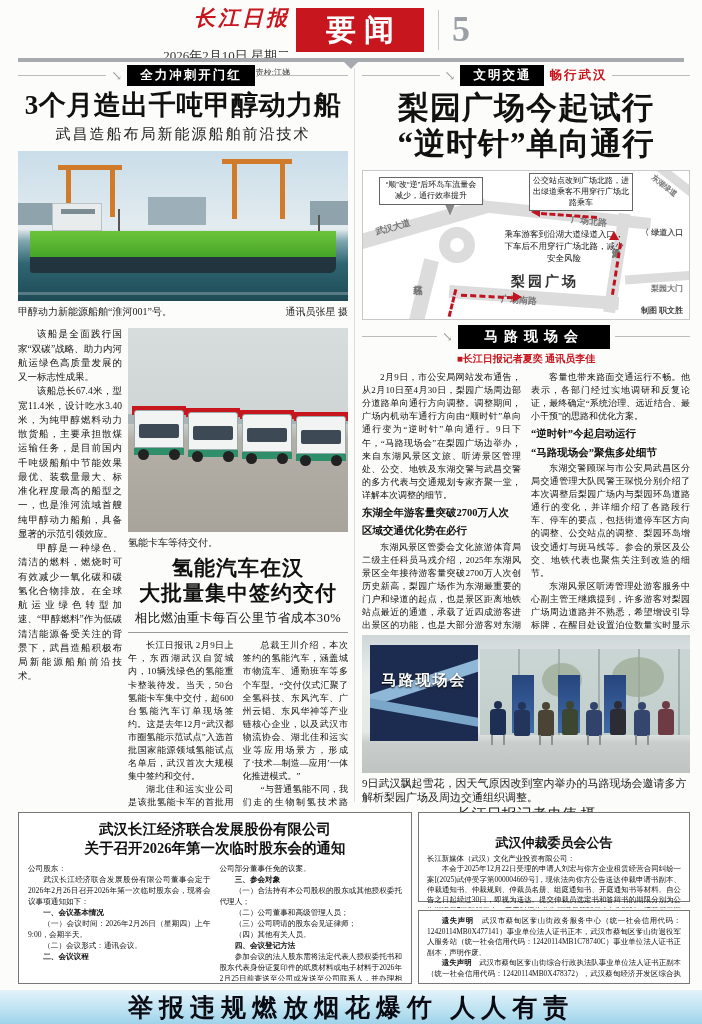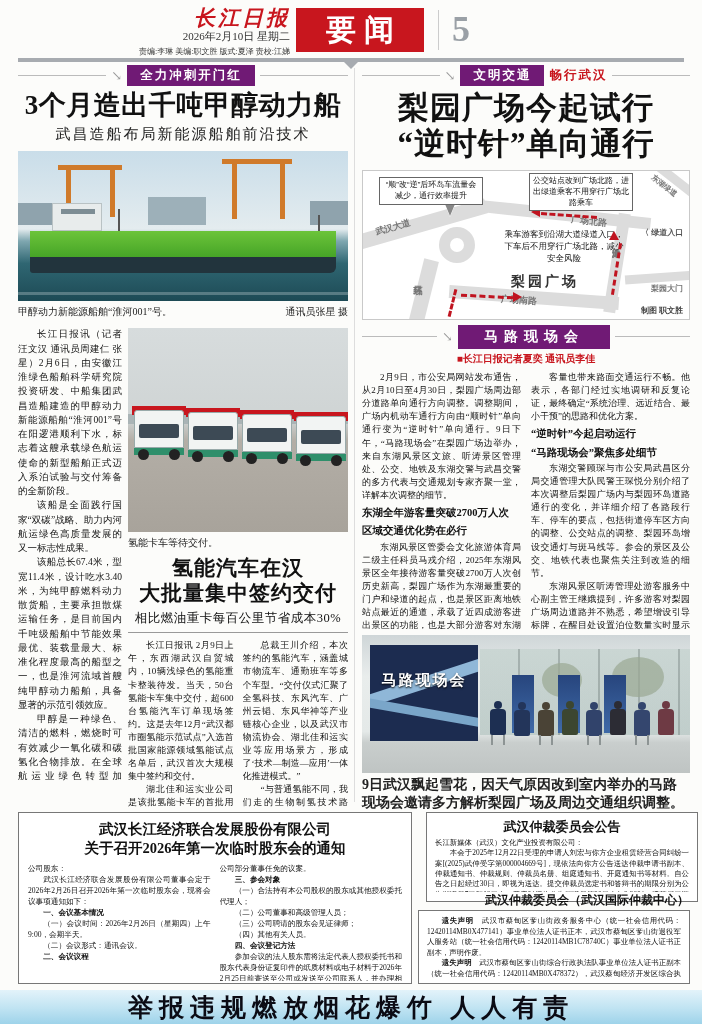--- a/index.html
+++ b/index.html
@@ -5,39 +5,39 @@
   * { margin:0; padding:0; box-sizing:border-box; }
   html,body { background:#e8e8e8; }
   .page {
     position:relative; width:702px; height:1024px; margin:0 auto;
     background:#fcfcfa; overflow:hidden;
     font-family:"Liberation Serif","DejaVu Serif",serif; color:#111;
   }
   
   .masthead { position:absolute; top:8px; left:128px; width:162px; text-align:right; }
   .paper-logo { color:#c8161e; font-size:21px; font-weight:bold; font-style:italic; letter-spacing:3px; line-height:1; }
-  .date-line { font-size:11px; color:#333; margin-top:0; }
+  .date-line { font-size:13px; color:#333; margin-top:18px; }
   .editors-line { font-size:8px; color:#333; margin-top:2px; }
   .section-badge {
     position:absolute; left:296px; top:8px; width:128px; height:44px;
     background:#c8161e; color:#fff; font-size:30px; font-weight:900;
     display:flex; align-items:center; justify-content:center; letter-spacing:8px; padding-left:8px;
   }
   .badge-divider { position:absolute; left:438px; top:10px; width:1px; height:40px; background:#ccc; }
   .page-number { position:absolute; left:452px; top:8px; font-size:36px; font-weight:bold; color:#9aa0a6; }
   .header-rule { position:absolute; top:58px; left:18px; width:666px; height:4px; background:#a7abb0; }
   .rule-pointer { position:absolute; top:62px; left:344px; width:0; height:0;
     border-left:7px solid transparent; border-right:7px solid transparent; border-top:7px solid #a7abb0; }
   .mid-divider { position:absolute; left:354px; top:68px; width:1px; height:734px; background:#ddd; }
 
   
   .tagrow { display:flex; align-items:center; gap:5px; height:18px; }
   .tagrow .line { flex:1; height:1px; background:#bbb; }
   .corner-arrow { color:#999; font-size:13px; line-height:1; }
-  .red-tag { background:#701a75; color:#fff; font-size:12.5px; font-weight:bold; letter-spacing:2px; padding:2px 13px; }
+  .red-tag { background:#000000; color:#fff; font-size:12.5px; font-weight:bold; letter-spacing:2px; padding:2px 13px; }
   .red-text-tag { color:#c8161e; font-size:12.5px; font-weight:bold; letter-spacing:2px; }
 
   
   .ship-article { position:absolute; left:18px; top:66px; width:330px; height:740px; }
   .ship-headline { margin-top:7px; text-align:center; font-size:27px; font-weight:900; letter-spacing:0.5px; line-height:1.05; }
   .ship-subhead { margin-top:6px; text-align:center; font-size:15px; letter-spacing:2px; color:#222; }
   .photo1 { position:relative; margin-top:7px; width:330px; height:150px; overflow:hidden;
     background:linear-gradient(180deg,#c9dde9 0%,#e4ecef 52%,#7fa7b0 60%,#2f6672 75%,#1d4a55 100%); }
   .crane { position:absolute; background:#d07a2a; }
   .crane.leg { width:5px; }
@@ -107,29 +107,29 @@
                linear-gradient(180deg,#e7ecea,#dce3e1); background-blend-mode:multiply; }
   .tree { position:absolute; border-radius:50%; background:#9aa893; opacity:0.7; }
   .screen3 { position:absolute; left:8px; top:10px; width:108px; height:96px; background:#1c2c50; overflow:hidden; }
   .screen3 .rd1 { position:absolute; left:-20px; top:30px; width:160px; height:12px; background:#8fb7d8; transform:rotate(-18deg); }
   .screen3 .rd2 { position:absolute; left:-10px; top:66px; width:160px; height:9px; background:#7aa6c9; transform:rotate(10deg); }
   .screen3 .txt { position:absolute; left:0; top:26px; width:100%; text-align:center; color:#fff; font-size:15px; font-weight:900; letter-spacing:2px; text-shadow:0 1px 2px #000; }
   .banner-v { position:absolute; width:22px; height:58px; background:linear-gradient(180deg,#27457d,#3f6aa8); }
   .person { position:absolute; width:16px; height:26px; border-radius:4px 4px 2px 2px; }
   .person::before { content:""; position:absolute; left:4px; top:-8px; width:8px; height:8px; border-radius:50%; background:inherit; }
   .chair-leg { position:absolute; width:14px; height:10px; border-left:2px solid #8d9494; border-right:2px solid #8d9494; }
-  .photo3-cap { margin-top:3px; font-size:14px; line-height:1.3; color:#222;font-weight:bold; }
+  .photo3-cap { margin-top:3px; font-size:11px; line-height:1.3; color:#222; }
   .photo3-credit { text-align:center; font-size:15px; color:#222; }
 
   
   .notice1 { position:absolute; left:18px; top:812px; width:394px; height:172px; border:1px solid #777; padding:7px 9px; background:#fff; }
   .n1-title { text-align:center; font-size:14.5px; font-weight:900; line-height:1.3; }
   .n1-cols { display:flex; gap:9px; margin-top:5px; height:118px; overflow:hidden; }
   .n-col { flex:1; font-size:7.6px; line-height:1.45; text-align:justify; overflow:hidden; }
-  .notice2 { position:absolute; left:418px; top:812px; width:272px; height:90px; border:1px solid #777; padding:5px 8px; background:#fff;margin-left:8px; }
+  .notice2 { position:absolute; left:418px; top:812px; width:272px; height:90px; border:1px solid #777; padding:21px 8px; background:#fff; }
   .n2-title { text-align:center; font-size:13px; font-weight:900; }
   .arb-body { margin-top:2px; font-size:7.4px; line-height:1.4; text-align:justify; height:54px; overflow:hidden; }
   .arb-body p.s { text-indent:0; }
   .arb-sign { text-align:right; font-size:12px; font-weight:bold; line-height:1.35; }
   .notice3 { position:absolute; left:418px; top:910px; width:272px; height:74px; border:1px solid #777; padding:5px 8px; background:#fff; }
   .lost-body { font-size:7.4px; line-height:1.42; text-align:justify; height:62px; overflow:hidden; }
   .lost-body b { font-weight:900; }
 
   
   .bottom-banner { position:absolute; left:0; top:990px; width:702px; height:34px;
@@ -180,21 +180,20 @@
       <div class="hull-green"></div>
       <div class="hull-dark"></div>
       <div class="water-glint"></div>
     </div>
     <div class="caption-row">
       <span>甲醇动力新能源船舶“淮河001”号。</span>
       <span>通讯员张星 摄</span>
     </div>
 
     <div class="ship-body">
-        <p>长江日报讯（记者汪文汉 通讯员周建仁 张星）2月6日，由安徽江淮绿色船舶科学研究院投资研发、中船集团武昌造船建造的甲醇动力新能源船舶“淮河001”号在阳逻港顺利下水，标志着这艘承载绿色航运使命的新型船舶正式迈入系泊试验与交付筹备的全新阶段。</p>
         <p>该船是全面践行国家“双碳”战略、助力内河航运绿色高质量发展的又一标志性成果。</p>
         <p>该船总长67.4米，型宽11.4米，设计吃水3.40米，为纯甲醇燃料动力散货船，主要承担散煤运输任务，是目前国内千吨级船舶中节能效果最优、装载量最大、标准化程度最高的船型之一，也是淮河流域首艘纯甲醇动力船舶，具备显著的示范引领效应。</p>
         <p>甲醇是一种绿色、清洁的燃料，燃烧时可有效减少一氧化碳和碳氢化合物排放。在全球航运业绿色转型加速、“甲醇燃料”作为低碳清洁能源备受关注的背景下，武昌造船积极布局新能源船舶前沿技术。</p>
       </div>
 
     <div class="hydrogen">
       <div class="photo2">
         <div class="fence"></div>
         <div class="truck" style="left:6px;top:70px">
           <div class="banner"></div>

